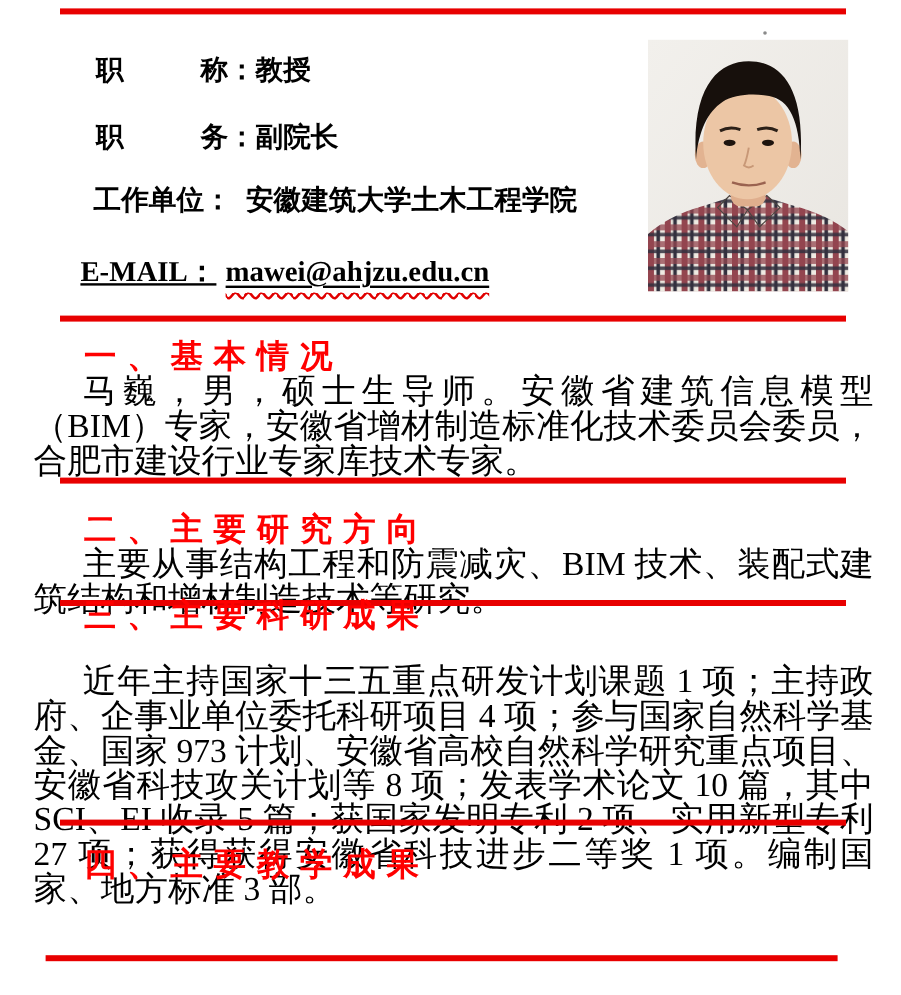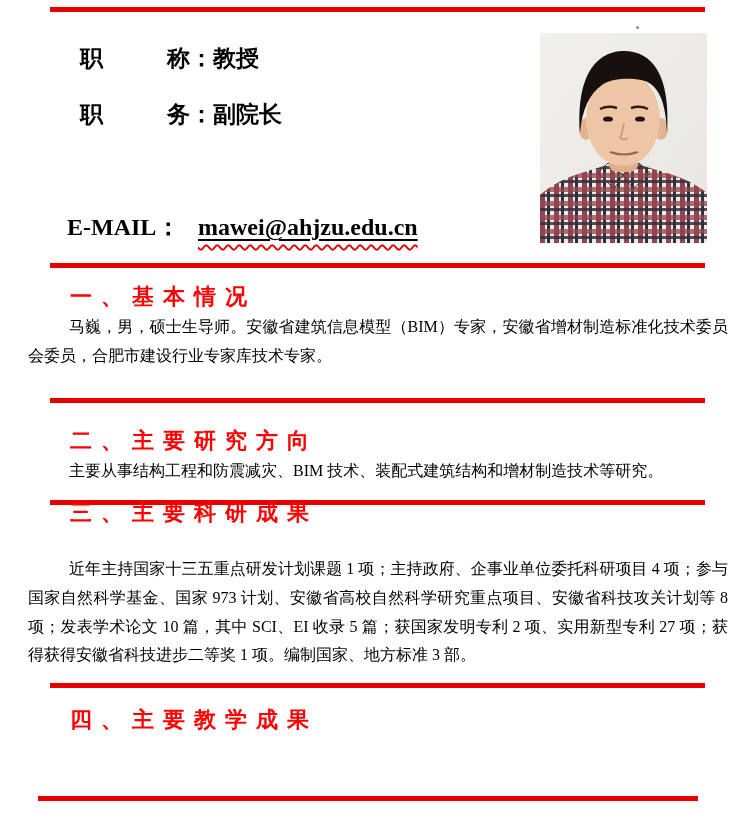--- a/index.html
+++ b/index.html
@@ -23,50 +23,49 @@
     font-size:23px;font-weight:bold;color:#000;
     white-space:nowrap;line-height:26px;
   }
   .row-title{top:45px;left:80px;}
   .row-position{top:101px;left:80px;}
   .row-workunit{top:153px;left:78px;}
   .row-email{top:214px;left:67px;font-family:"Liberation Serif", serif;font-size:24px;}
   .lbl{display:inline-block;vertical-align:bottom;}
   .lbl.spread{display:inline-flex;justify-content:space-between;width:133px;}
   .w-work{width:127px;}
-  .w-email{width:121px;}
+  .w-email{width:121px;text-decoration:underline;}
   .val-gap{}
   .email-wrap{
     text-decoration:underline solid #000000 2px;
     text-underline-offset:4px;
   }
   .email-text{
     text-decoration:underline wavy #e00000 2px;
     text-underline-offset:9px;
-    margin-left:10px;
   }
 
   .photo{position:absolute;left:540px;top:33px;width:167px;height:210px;}
   .photo svg{display:block;width:100%;height:100%;}
   .speck{position:absolute;left:636px;top:26px;width:3px;height:3px;background:#8a8a8a;border-radius:50%;}
 
   .sec-heading{
     position:absolute;left:70px;
-    font-size:22px;font-weight:bold;color:#ff0000;
+    font-size:27px;font-weight:bold;color:#ff0000;
     letter-spacing:9px;white-space:nowrap;line-height:24px;
   }
   .h1{top:285px;}
   .h2{top:429px;}
   .h3{top:501px;}
   .h4{top:708px;}
 
   .sec-body{
     position:absolute;left:28px;width:700px;
     font-family:"Liberation Serif", serif;
-    font-size:16px;color:#000;
+    font-size:28px;color:#000;
     line-height:28.8px;
     text-align:justify;
     text-indent:41px;
     margin:0;
   }
   .b1{top:313px;}
   .b2{top:457px;}
   .b3{top:555px;}
   .b4{top:736px;}
 </style>
@@ -84,20 +83,23 @@
       </span><span class="val-gap">教授</span>
   </div>
 
   <div class="info-row row-position">
     <span class="lbl spread">
         <span>职</span>
         <span>务：</span>
       </span><span class="val-gap">副院长</span>
   </div>
 
+  <div class="info-row row-workunit">
+    <span class="lbl w-work">工作单位：</span><span>安徽建筑大学土木工程学院</span>
+  </div>
 
   <div class="info-row row-email">
     <span class="lbl w-email">E-MAIL：</span><span class="email-wrap"><span class="email-text">mawei@ahjzu.edu.cn</span></span>
   </div>
 
   <div class="speck"></div>
   <div class="photo">
     <svg viewBox="0 0 167 210" xmlns="http://www.w3.org/2000/svg">
       <defs>
         <pattern id="plaid" width="14" height="14" patternUnits="userSpaceOnUse">

